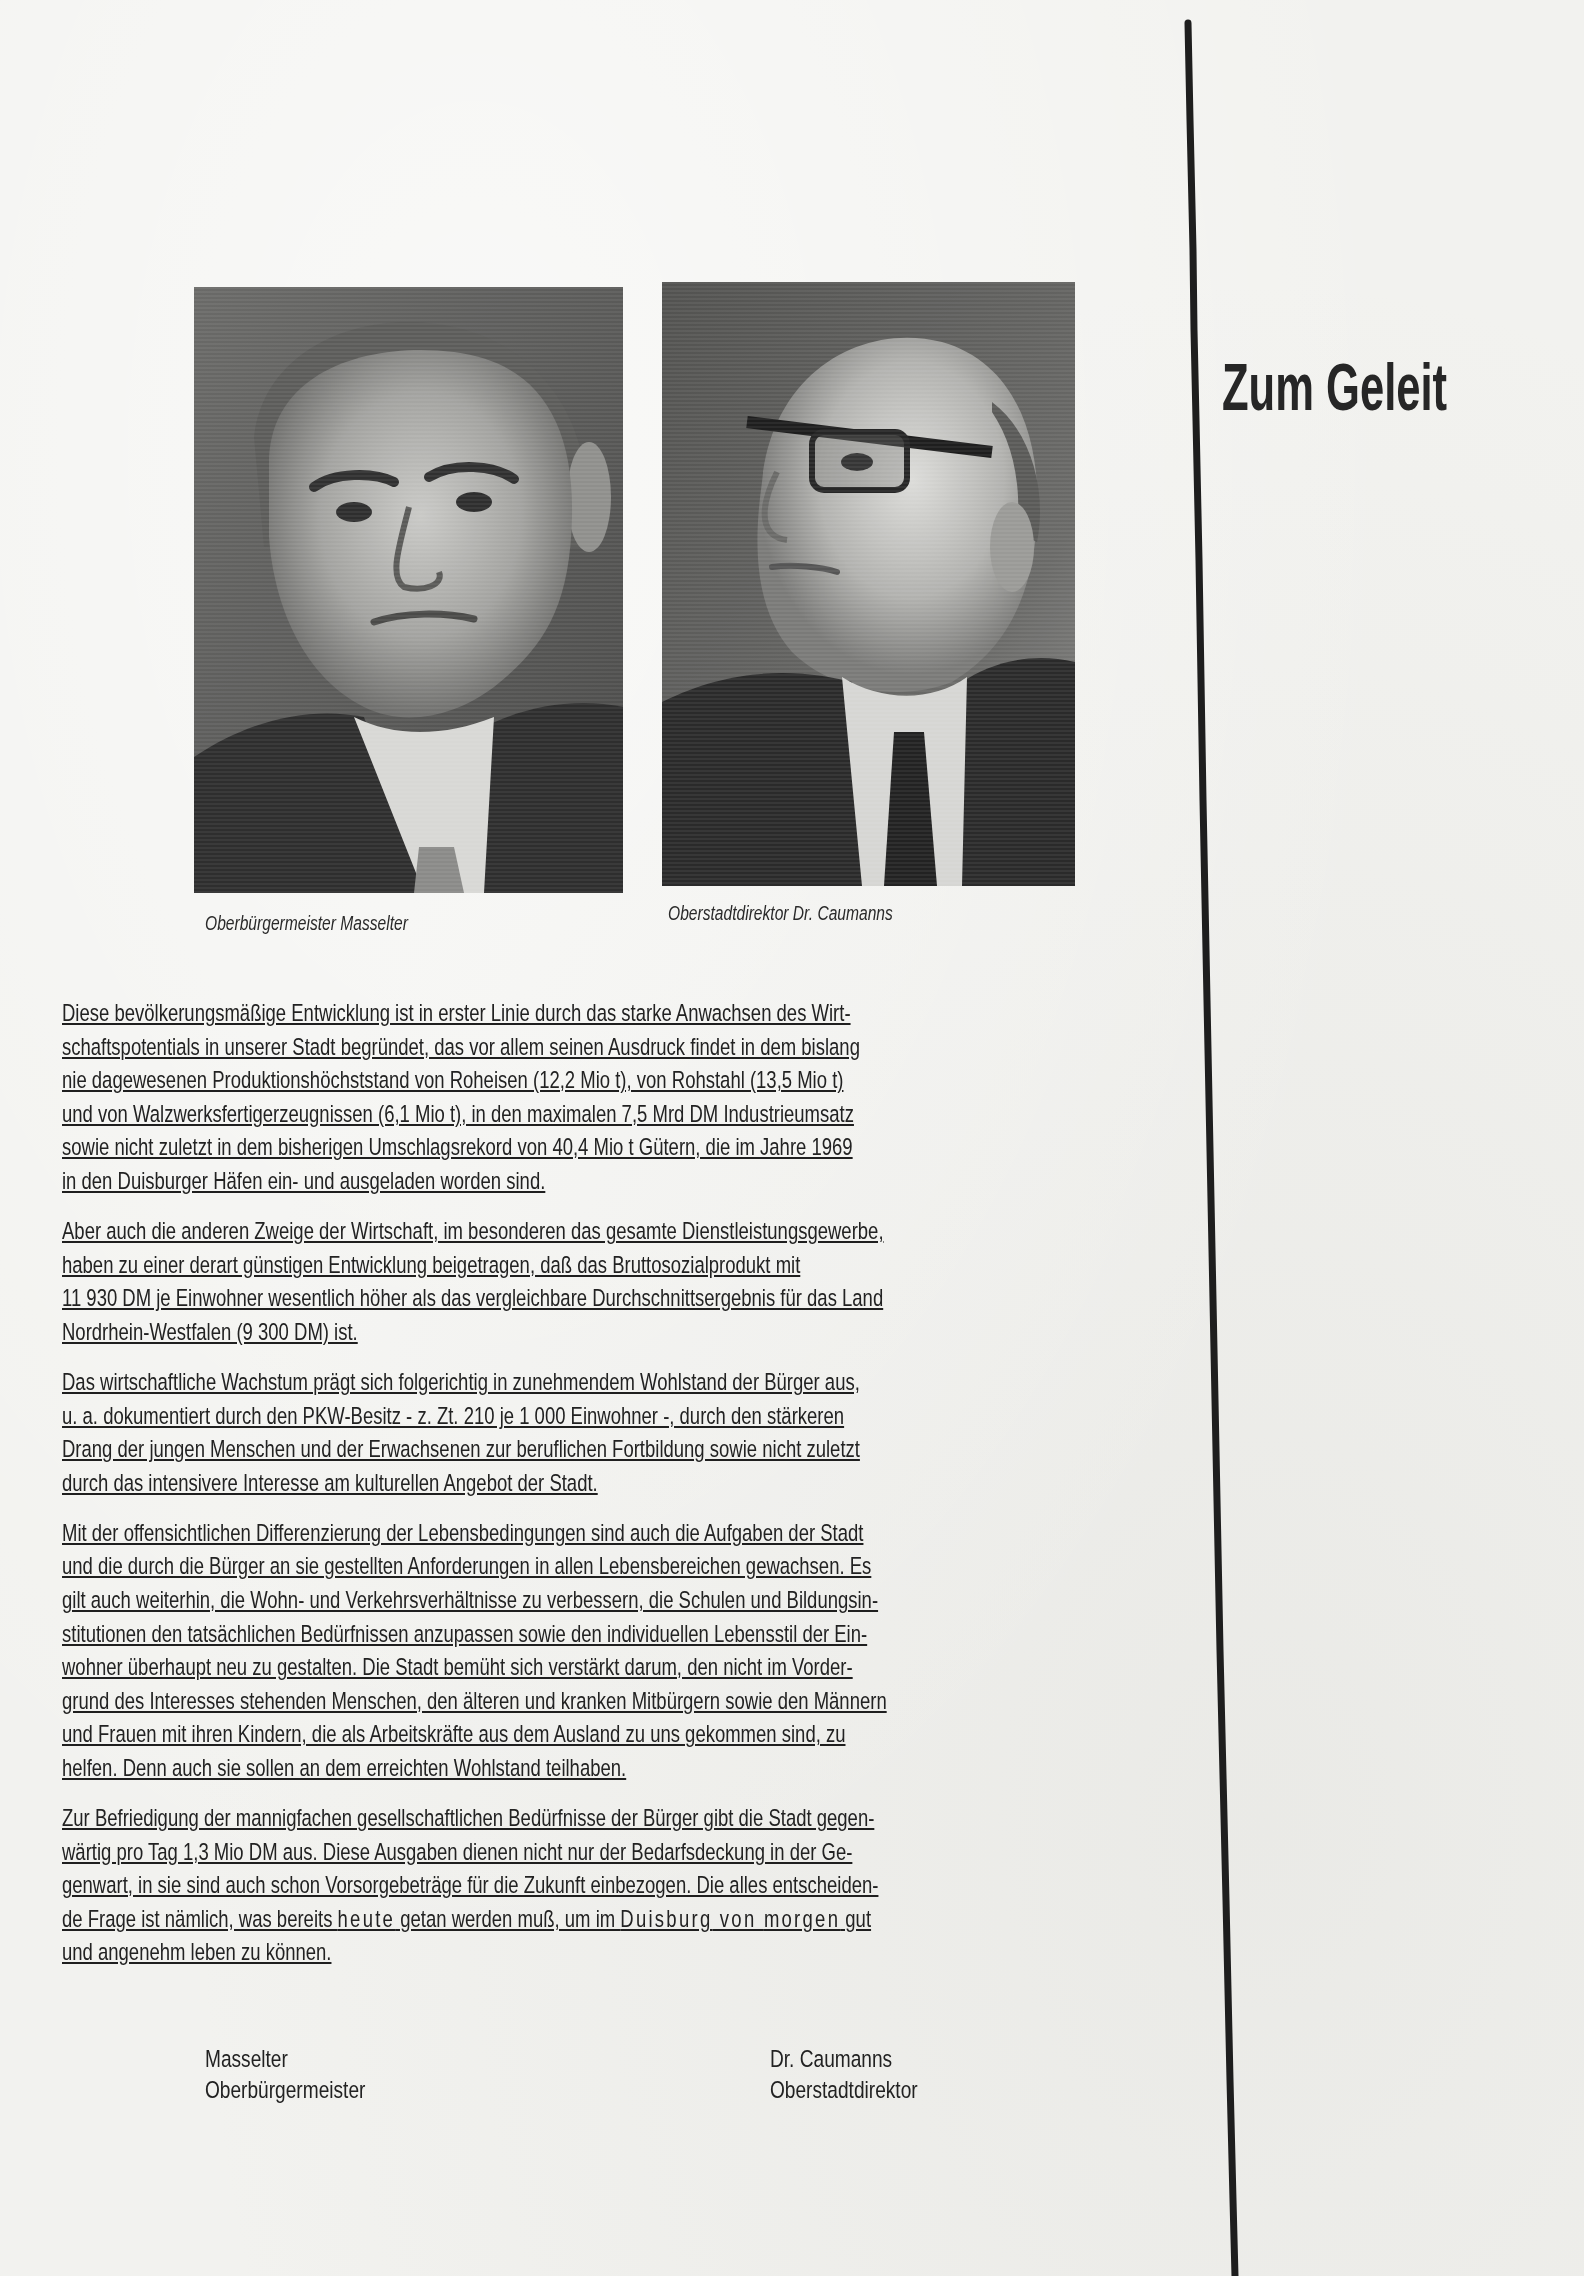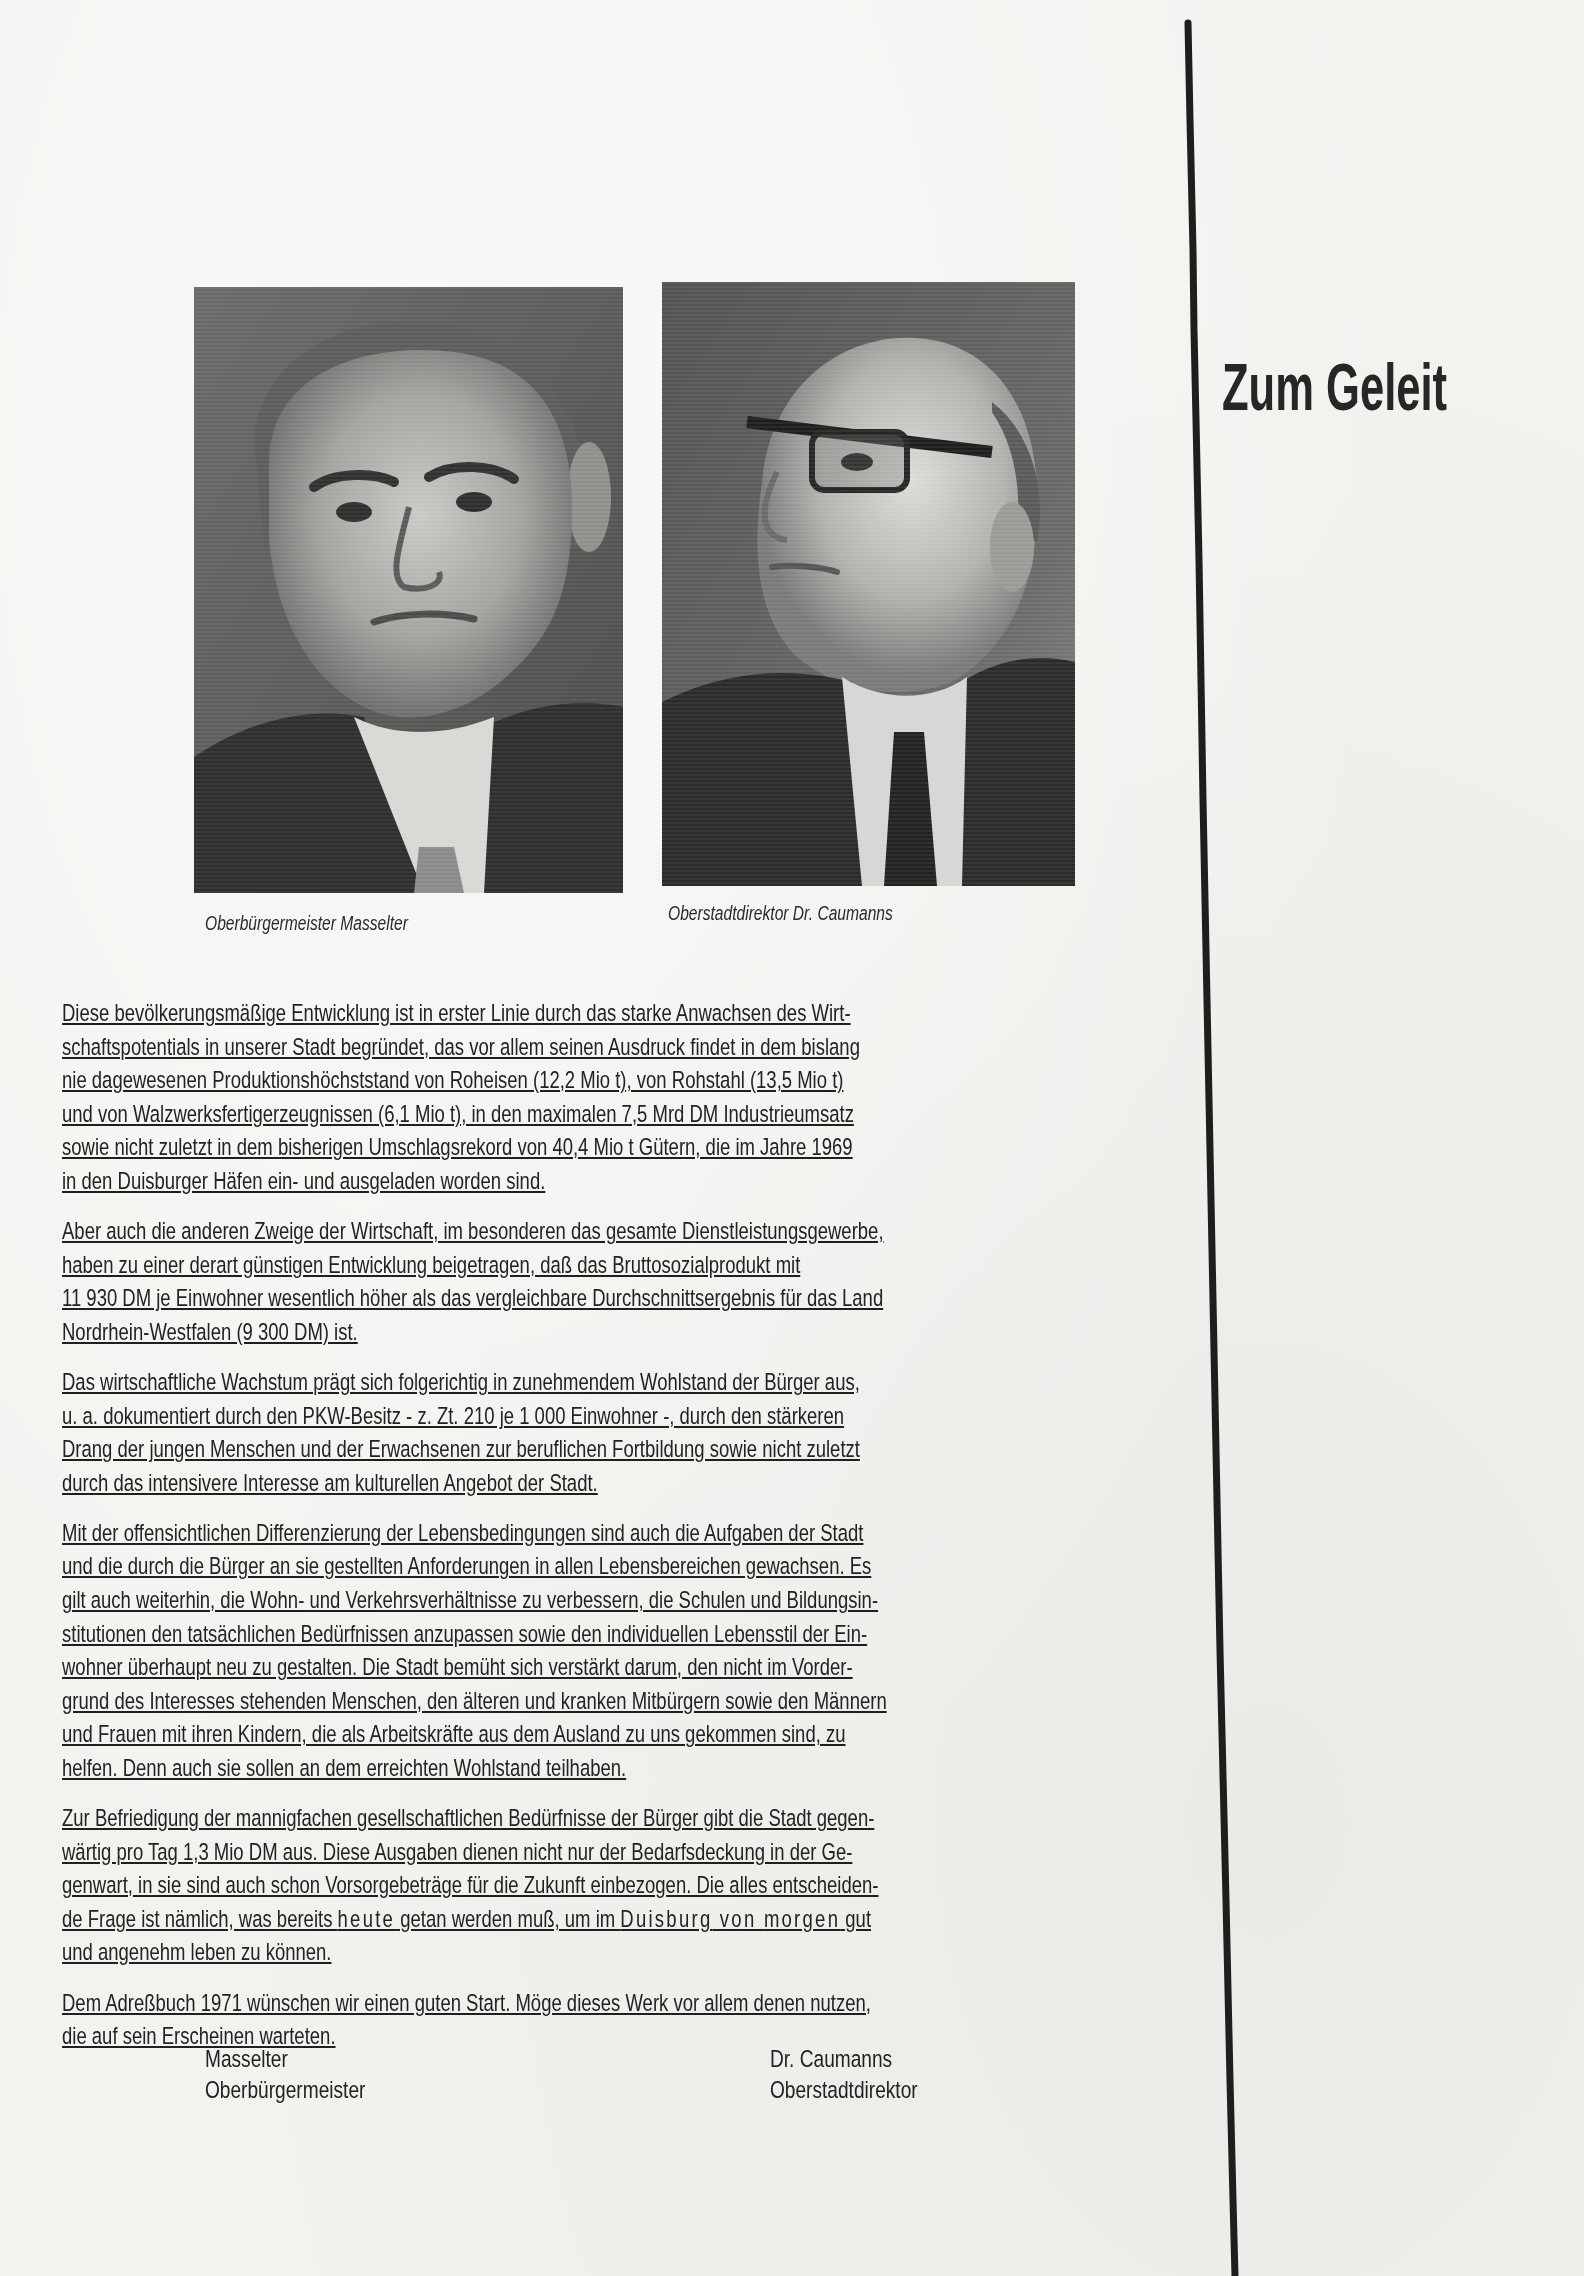--- a/index.html
+++ b/index.html
@@ -187,24 +187,20 @@
     <span class="line" style="display: block; transform: scaleX(0.755);">und Frauen mit ihren Kindern, die als Arbeitskräfte aus dem Ausland zu uns gekommen sind, zu</span>
     <span class="line" style="display: block; transform: scaleX(0.755);">helfen. Denn auch sie sollen an dem erreichten Wohlstand teilhaben.</span>
   </div>
   <div class="para">
     <span class="line" style="display: block; transform: scaleX(0.755);">Zur Befriedigung der mannigfachen gesellschaftlichen Bedürfnisse der Bürger gibt die Stadt gegen-</span>
     <span class="line" style="display: block; transform: scaleX(0.755);">wärtig pro Tag 1,3 Mio DM aus. Diese Ausgaben dienen nicht nur der Bedarfsdeckung in der Ge-</span>
     <span class="line" style="display: block; transform: scaleX(0.755);">genwart, in sie sind auch schon Vorsorgebeträge für die Zukunft einbezogen. Die alles entscheiden-</span>
     <span class="line" style="display: block; transform: scaleX(0.755);"><span>de Frage ist nämlich, was bereits </span><span class="spaced">heute</span><span> getan werden muß, um im </span><span class="spaced">Duisburg</span><span class="spaced"> von </span><span class="spaced">morgen</span><span> gut</span></span>
     <span class="line" style="display: block; transform: scaleX(0.755);">und angenehm leben zu können.</span>
   </div>
-  <div class="para">
-    <span class="line" style="display: block; transform: scaleX(0.755);">Dem Adreßbuch 1971 wünschen wir einen guten Start. Möge dieses Werk vor allem denen nutzen,</span>
-    <span class="line" style="display: block; transform: scaleX(0.755);">die auf sein Erscheinen warteten.</span>
-  </div>
 </div>
 
 <div class="sig" id="sig-1">
   <div>Masselter</div>
   <div>Oberbürgermeister</div>
 </div>
 <div class="sig" id="sig-2">
   <div>Dr. Caumanns</div>
   <div>Oberstadtdirektor</div>
 </div>

